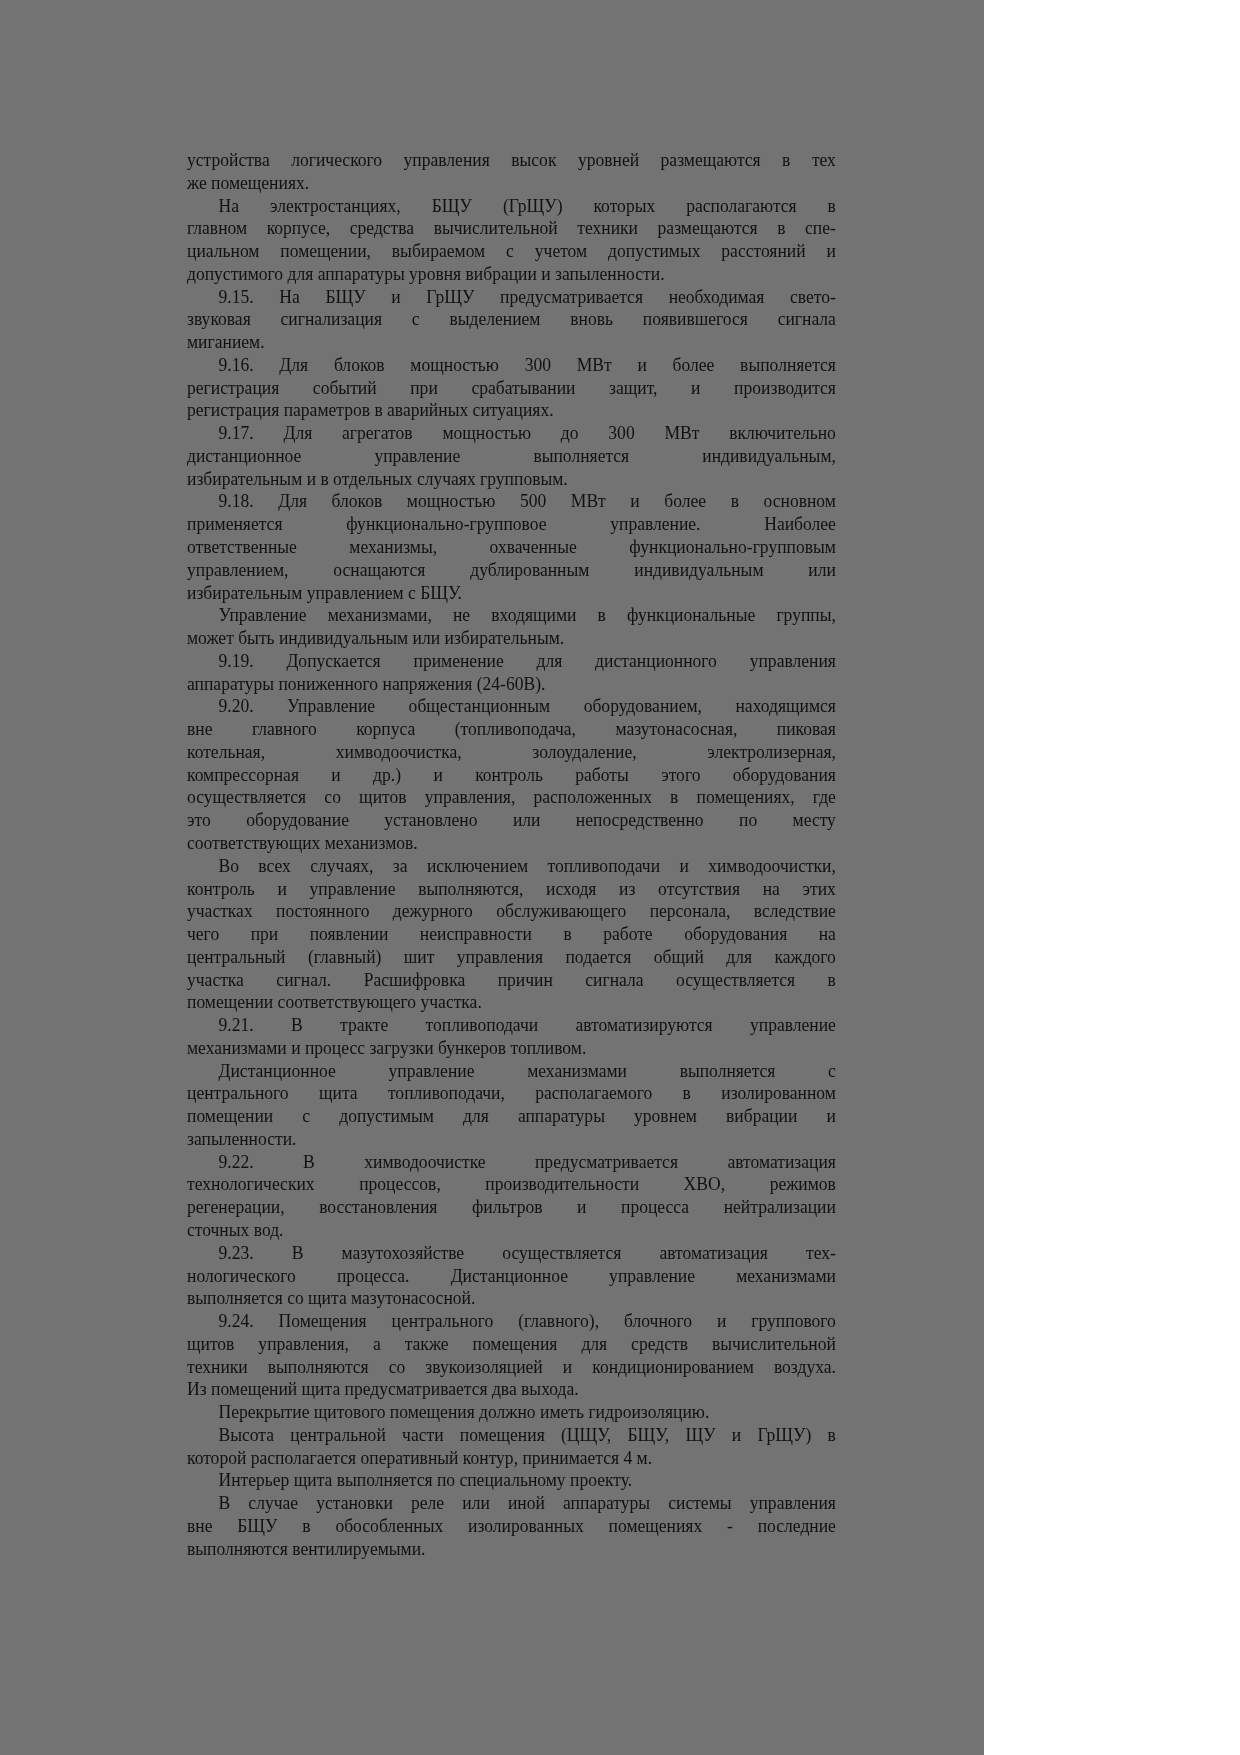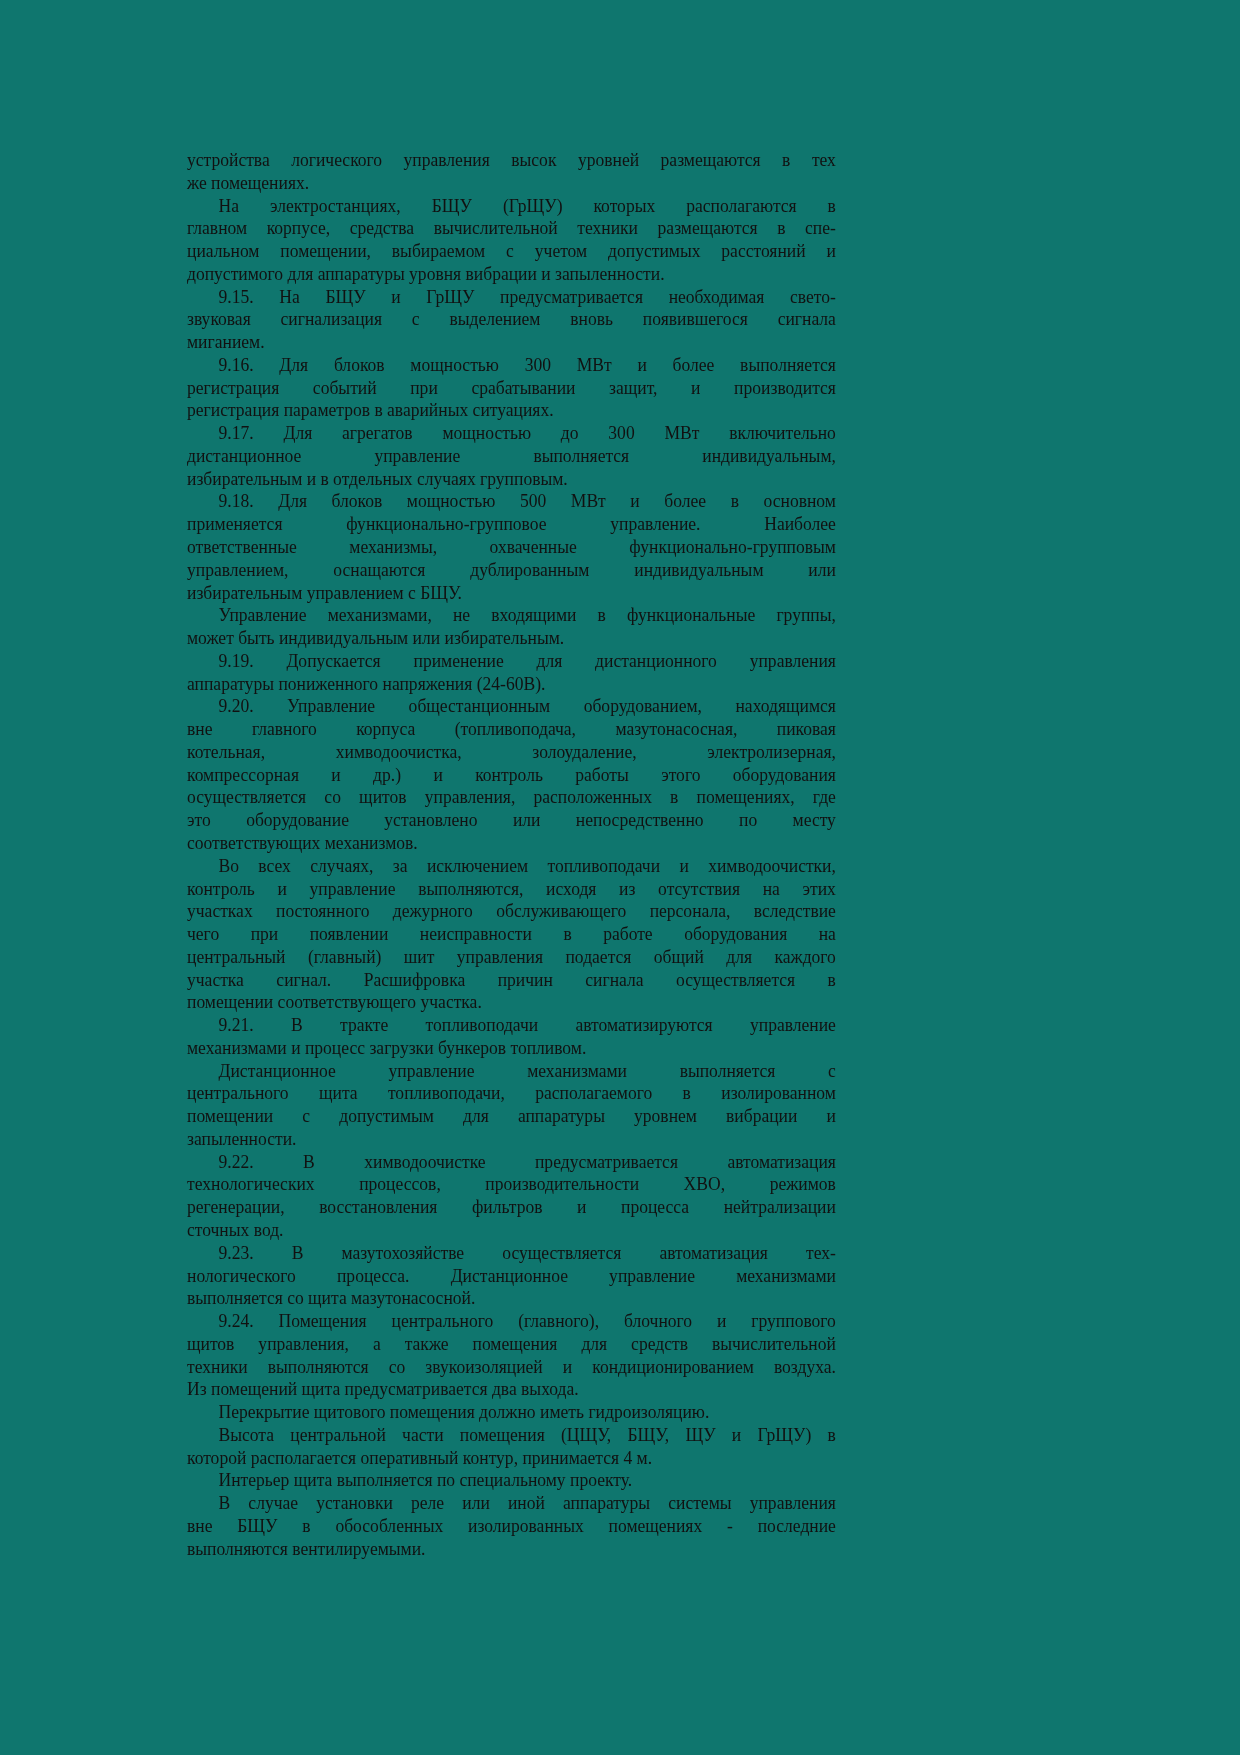--- a/index.html
+++ b/index.html
@@ -10,23 +10,23 @@
   body {
     width: 1240px;
     height: 1755px;
     position: relative;
     overflow: hidden;
   }
   .page {
     position: absolute;
     left: 0;
     top: 0;
-    width: 1240px;
+    width: 984px;
     height: 1755px;
-    background: #0f766e;
+    background: #737373;
   }
   .text-block {
     position: absolute;
     left: 187px;
     top: 149px;
     width: 721px;
     transform: scaleX(0.9);
     transform-origin: 0 0;
     font-family: "Liberation Serif", "DejaVu Serif", serif;
     font-size: 19.5px;

